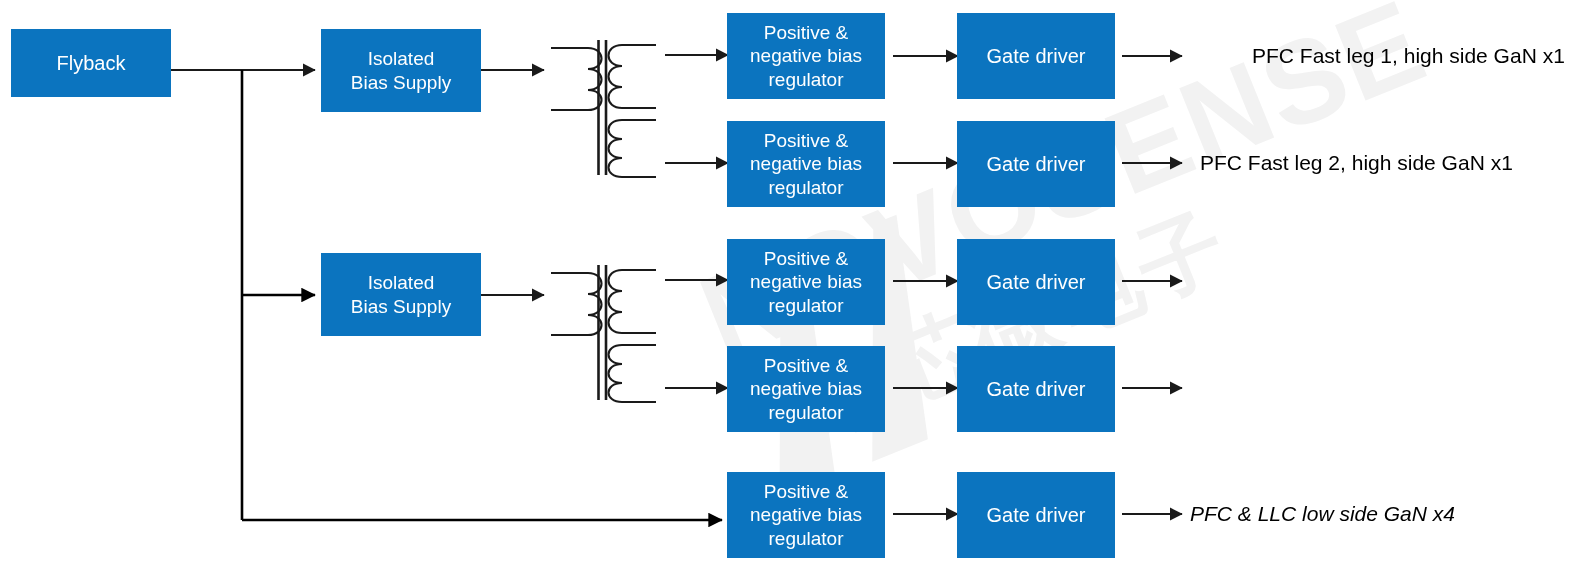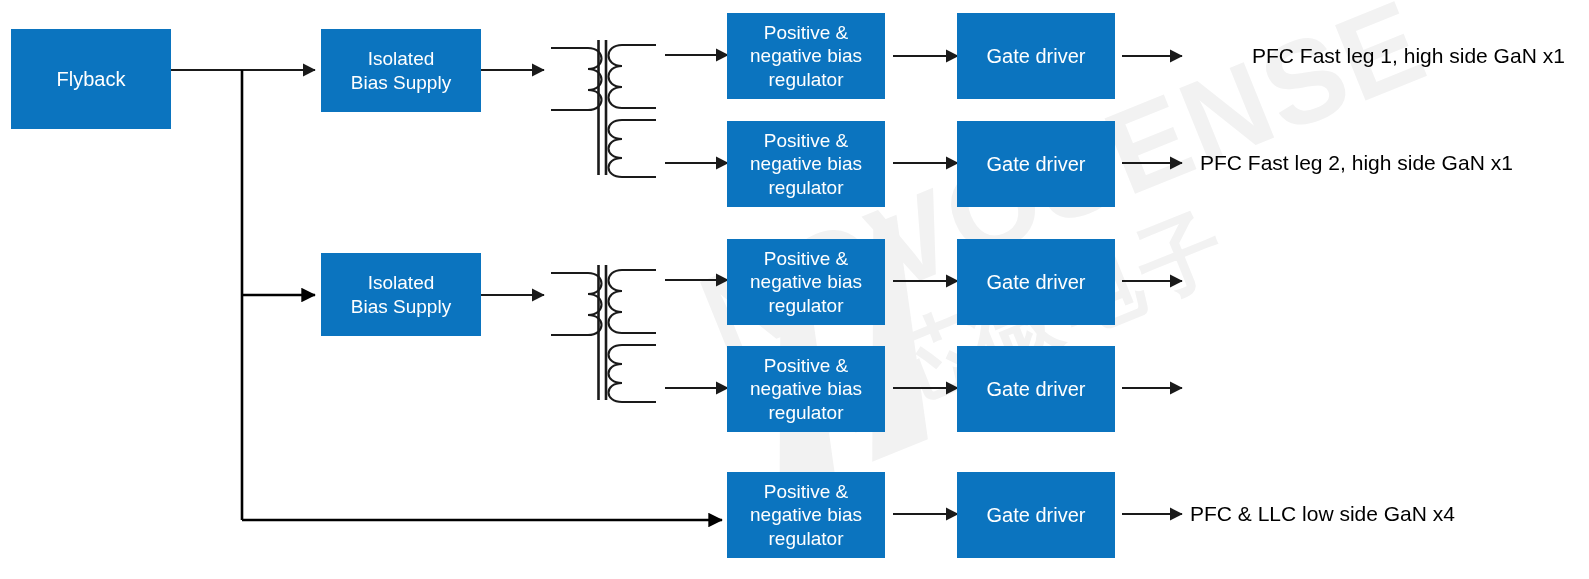--- a/index.html
+++ b/index.html
@@ -146,21 +146,21 @@
       <path d="M 893 514 L 958 514" marker-end="url(#arw)"></path>
 
       <path d="M 1122 56 L 1182 56" marker-end="url(#arw)"></path>
       <path d="M 1122 163 L 1182 163" marker-end="url(#arw)"></path>
       <path d="M 1122 281 L 1182 281" marker-end="url(#arw)"></path>
       <path d="M 1122 388 L 1182 388" marker-end="url(#arw)"></path>
       <path d="M 1122 514 L 1182 514" marker-end="url(#arw)"></path>
     </g>
   </svg>
 
-  <div class="node-box med" style="left:11px; top:29px; width:160px; height:100px;">
+  <div class="node-box med" style="left:11px; top:29px; width:160px; height:68px;">
     <span>Flyback</span>
   </div>
 
   <div class="node-box small" style="left:321px; top:29px; width:160px; height:83px; flex-direction:column;">
     <span>Isolated</span>
     <span>Bias Supply</span>
   </div>
 
   <div class="node-box small" style="left:321px; top:253px; width:160px; height:83px; flex-direction:column;">
     <span>Isolated</span>
@@ -206,15 +206,15 @@
   </div>
 
   <div class="node-box small" style="left:727px; top:472px; width:158px; height:86px; flex-direction:column;">
     <span>Positive &amp;</span>
     <span>negative bias</span>
     <span>regulator</span>
   </div>
   <div class="node-box med" style="left:957px; top:472px; width:158px; height:86px;">
     <span>Gate driver</span>
   </div>
-  <div class="out-label" style="left:1190px; top:503px;">PFC &amp; LLC low side GaN x4</div>
+  <div class="out-label" style="left:1190px; top:503px;font-style:italic;">PFC &amp; LLC low side GaN x4</div>
 
 </div>
 
 </body></html>

